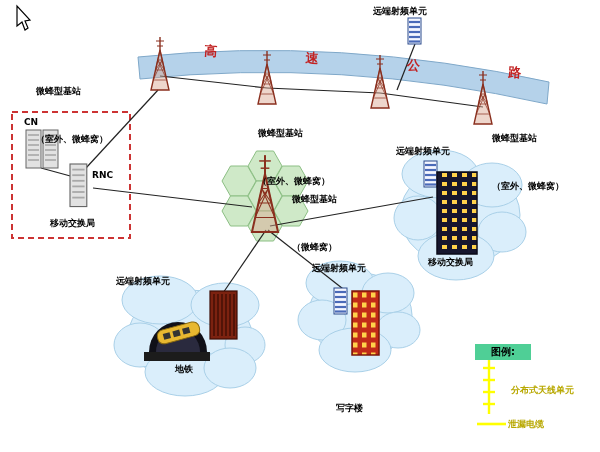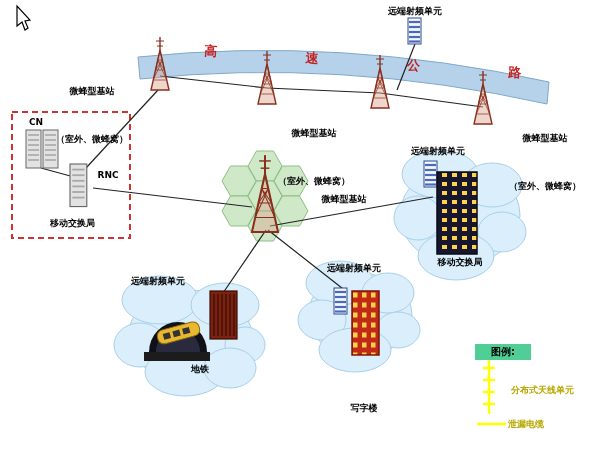--- a/index.html
+++ b/index.html
@@ -1,19 +1,19 @@
 <!DOCTYPE html>
 <html><head>
 <meta charset="utf-8">
 <style>
   html,body{margin:0;padding:0;background:#fff;}
   .stage{position:relative;width:600px;height:452px;background:#ffffff;overflow:hidden;
          font-family:"DejaVu Sans",sans-serif;}
   .stage svg{position:absolute;left:0;top:0;}
-  .lbl{position:absolute;font-size:9px;font-weight:bold;color:#000;text-align:center;
+  .lbl{position:absolute;font-size:9px;font-weight:bold;color:#000;
        line-height:1.3;letter-spacing:0;}
   .lbl span{display:block;margin-top:36px;}
   .lbl-left{text-align:right;font-family:Liberation Serif, serif;}
   .highway-lbl{position:absolute;left:205px;top:42px;font-size:13px;font-weight:bold;
        color:#c22222;letter-spacing:42px;white-space:nowrap;transform:rotate(4deg);
        transform-origin:left top;}
   .legend-title{position:absolute;left:475px;top:344px;font-size:10px;font-weight:bold;
        color:#000;background:#4fcf96;padding:1px 16px;}
   .legend-txt{position:absolute;font-size:9px;font-weight:bold;color:#b8a800;text-align:left;}
 </style>
@@ -186,20 +186,21 @@
   <span>（室外、微蜂窝）</span>
 </div>
 
 <div class="lbl" style="left:492px;top:97px;width:106px;">
   <span>微蜂型基站</span>
   <span>（室外、微蜂窝）</span>
 </div>
 
 <div class="lbl" style="left:292px;top:158px;width:104px;">
   <span>微蜂型基站</span>
+  <span>（微蜂窝）</span>
 </div>
 
 <div class="lbl" style="left:396px;top:146px;width:84px;">远端射频单元</div>
 <div class="lbl" style="left:116px;top:276px;width:84px;">远端射频单元</div>
 <div class="lbl" style="left:312px;top:263px;width:84px;">远端射频单元</div>
 
 <div class="lbl" style="left:24px;top:117px;width:24px;">CN</div>
 <div class="lbl" style="left:92px;top:170px;width:32px;">RNC</div>
 <div class="lbl lbl-left" style="left:15px;top:218px;width:80px;">移动交换局</div>
 

